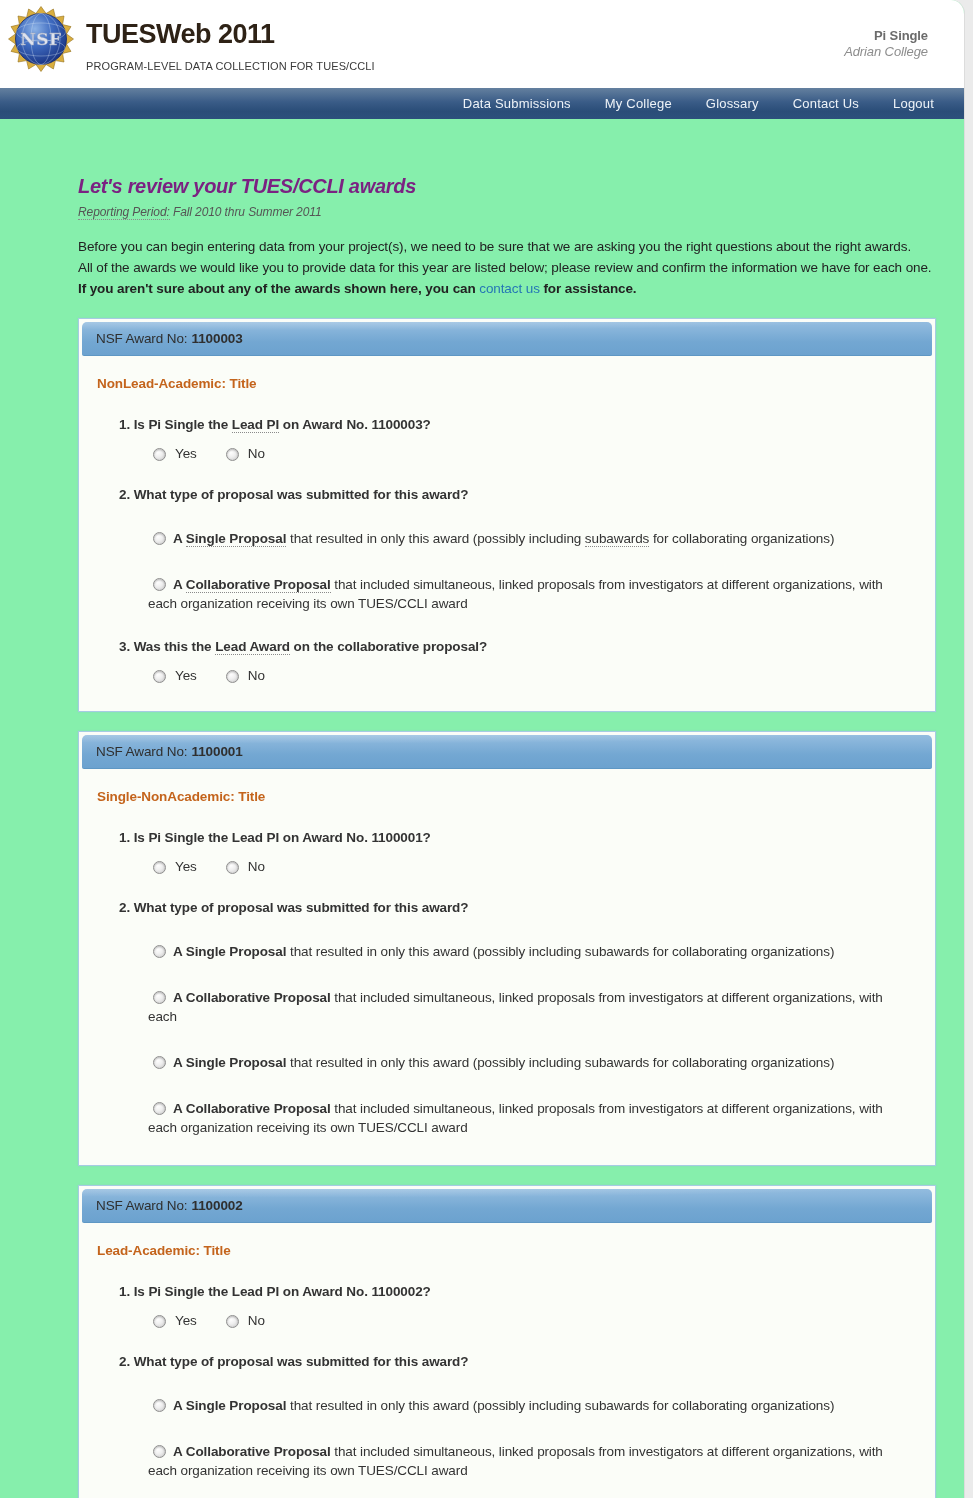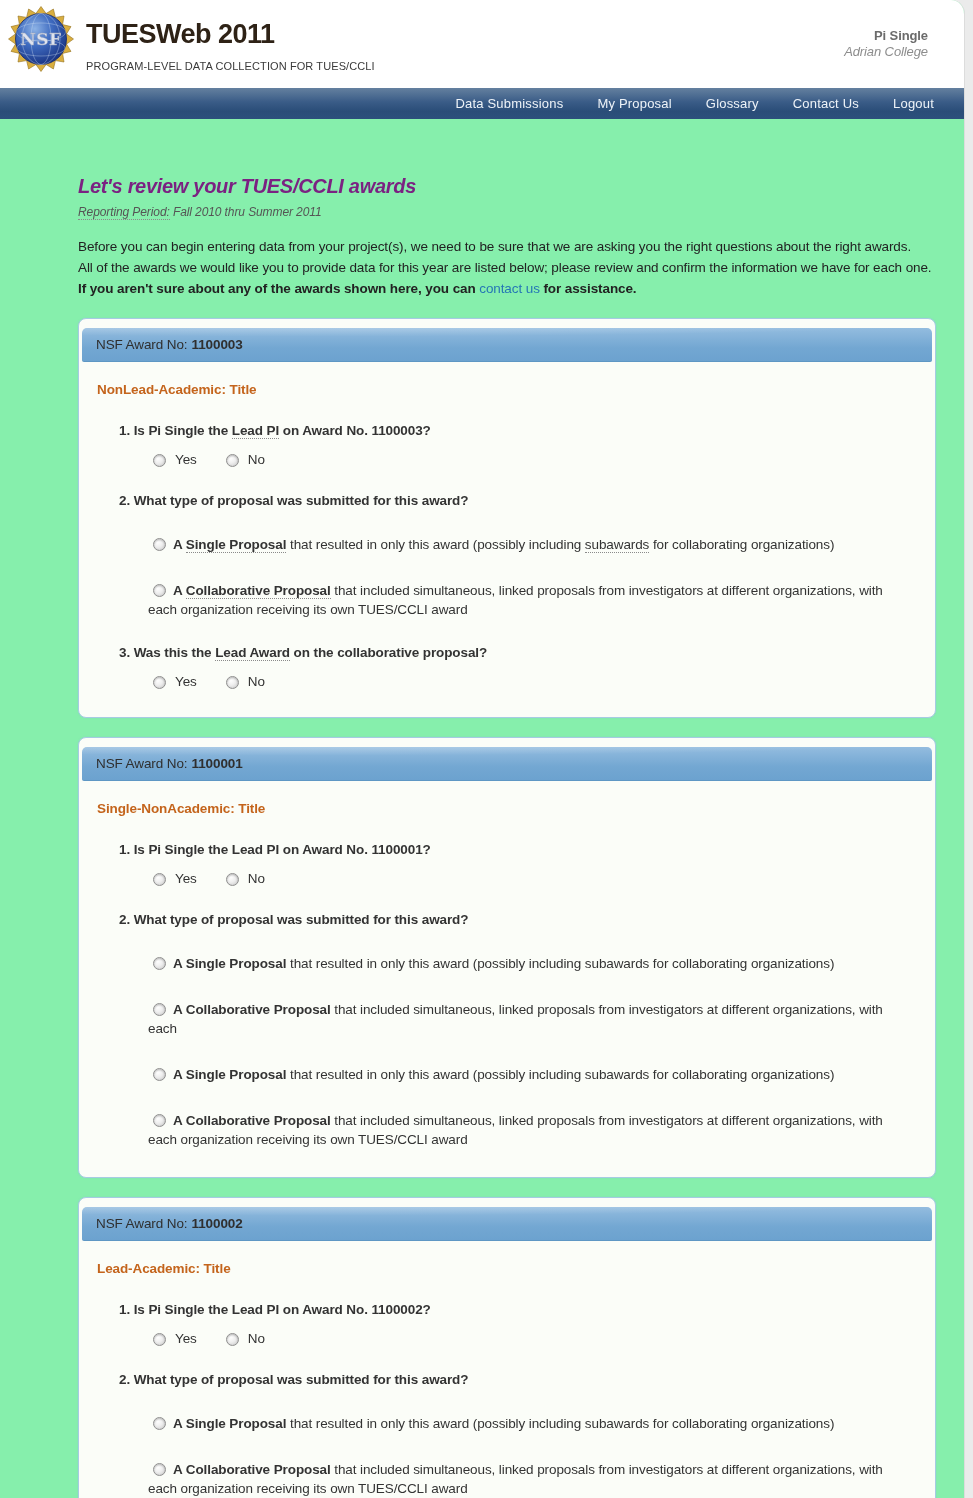--- a/index.html
+++ b/index.html
@@ -41,22 +41,22 @@
   .report-period { margin-top:7px; font-size:12px; color:#555; font-style:italic; }
   .intro { margin-top:17px; font-size:13.5px; line-height:21px; color:#222; }
   .intro .bold-line { font-weight:bold; }
   a.inline-link { color:#2577b5; text-decoration:none; font-weight:normal; cursor:pointer; }
 
   .dot { border-bottom:1px dotted #8a8a8a; }
   .b { font-weight:bold; }
 
   
   .card {
-    margin-top:19px; border:1px solid #a6cbe3; border-radius:8px;
-    background:#fbfdf8; padding:9px 3px 28px 3px;
+    margin-top:19px; border:1px solid #a6cbe3; border-radius:0;
+    background:#fbfdf8; padding:3px 3px 28px 3px;
     box-shadow:0 0 2px rgba(150,190,220,0.4);
   }
   .card-header {
     height:34px; border-radius:5px 5px 2px 2px;
     background:
       radial-gradient(160% 120% at 28% -40%, rgba(255,255,255,0.55), rgba(255,255,255,0.0) 55%),
       linear-gradient(#93bcdf, #73a7d2 60%, #6ca2cf);
     border-bottom:1px solid #5e97c4;
     display:flex; align-items:center; padding-left:14px;
     font-size:13.5px; color:#2f2f2f;
@@ -108,21 +108,21 @@
       </div>
     </div>
     <div class="user-info">
       <div class="user-name">Pi Single</div>
       <div class="user-org">Adrian College</div>
     </div>
   </div>
 
   <div class="nav-bar" id="nav-bar">
       <a class="nav-item">Data Submissions</a>
-      <a class="nav-item">My Proposal</a>
+      <a class="nav-item">My College</a>
       <a class="nav-item">Glossary</a>
       <a class="nav-item">Contact Us</a>
       <a class="nav-item">Logout</a>
     </div>
 
   <div class="content">
     <div class="page-title">Let's review your TUES/CCLI awards</div>
     <div class="report-period">
       <span class="dot">Reporting Period:</span><span> Fall 2010 thru Summer 2011</span>
     </div>

